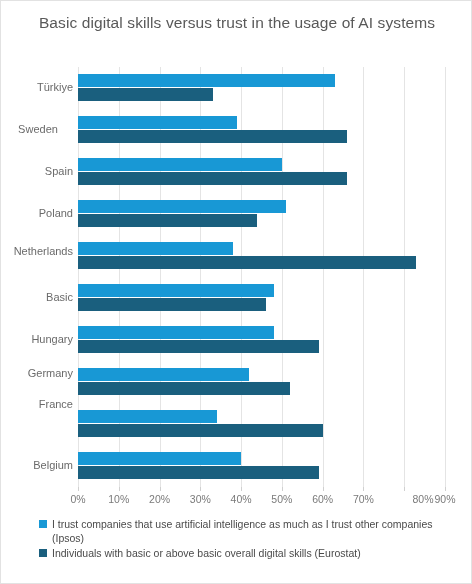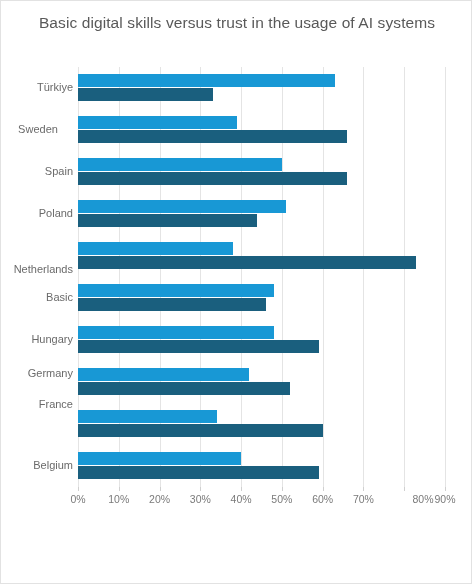--- a/index.html
+++ b/index.html
@@ -180,21 +180,21 @@
           <div class="gridline" style="left: 326.222px;"></div>
           <div class="gridline" style="left: 367px;"></div>
         </div>
     </div>
 
     <div class="cat-labels">
         <div class="cat-label" style="top: 14px;">Türkiye</div>
         <div class="cat-label" style="top: 56px; text-align: center;">Sweden</div>
         <div class="cat-label" style="top: 98px;">Spain</div>
         <div class="cat-label" style="top: 140px;">Poland</div>
-        <div class="cat-label" style="top: 196px;">Netherlands</div>
+        <div class="cat-label" style="top: 178px;">Netherlands</div>
         <div class="cat-label" style="top: 224px;">Basic</div>
         <div class="cat-label" style="top: 266px;">Hungary</div>
         <div class="cat-label" style="top: 300px;">Germany</div>
         <div class="cat-label" style="top: 331px;">France</div>
         <div class="cat-label" style="top: 392px;">Belgium</div>
       </div>
 
     <div class="rows" id="bar-rows">
         <div class="row" style="top: 0px;">
           <div class="bar light" style="width: 256.9px; background: rgb(24, 152, 213);"></div>
@@ -255,14 +255,24 @@
       <div class="xtick-mark" style="left: 244.667px;"></div>
       <div class="xtick-label" style="left: 244.667px;">60%</div>
       <div class="xtick-mark" style="left: 285.444px;"></div>
       <div class="xtick-label" style="left: 285.444px;">70%</div>
       <div class="xtick-mark" style="left: 326.222px;"></div>
       <div class="xtick-label" style="left: 325px; margin-left: 20px;">80%</div>
       <div class="xtick-mark" style="left: 367px;"></div>
       <div class="xtick-label" style="left: 367px;">90%</div>
     </div>
 
+  <div class="legend">
+    <div class="legend-item">
+      <span class="legend-swatch" style="background: rgb(24, 152, 213);"></span>
+      <span class="legend-text">I trust companies that use artificial intelligence as much as I trust other companies (Ipsos)</span>
+    </div>
+    <div class="legend-item">
+      <span class="legend-swatch" style="background: rgb(26, 95, 126);"></span>
+      <span class="legend-text">Individuals with basic or above basic overall digital skills (Eurostat)</span>
+    </div>
+  </div>
 
 </div>
 
 </body></html>

